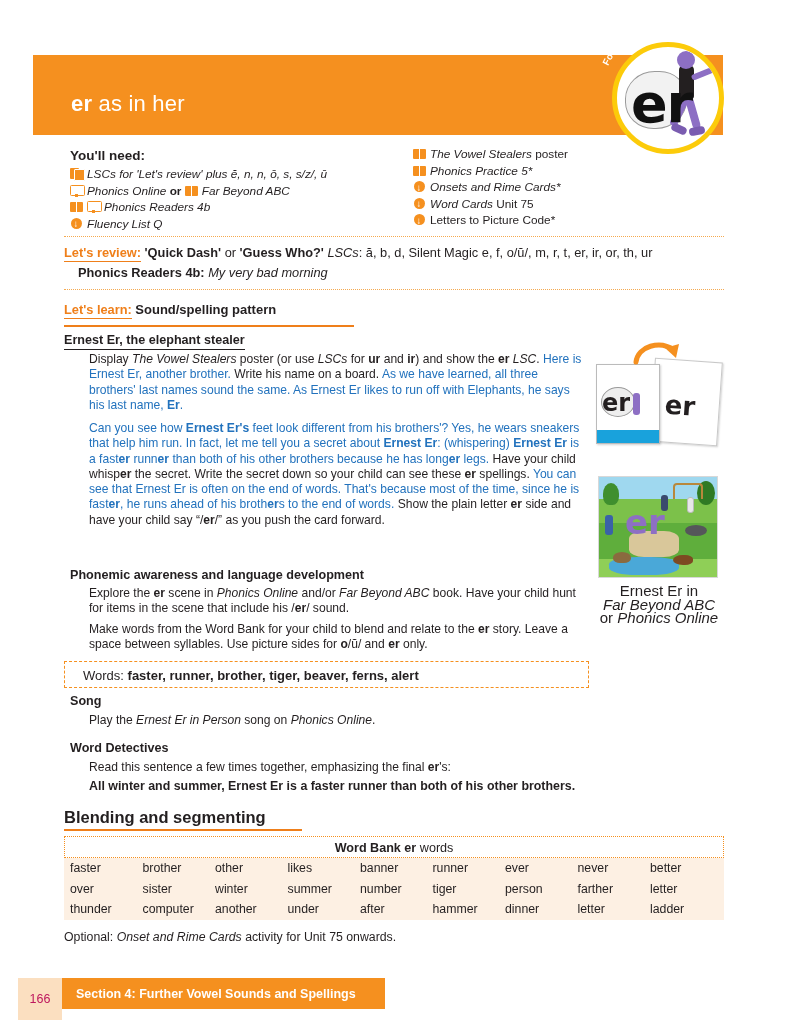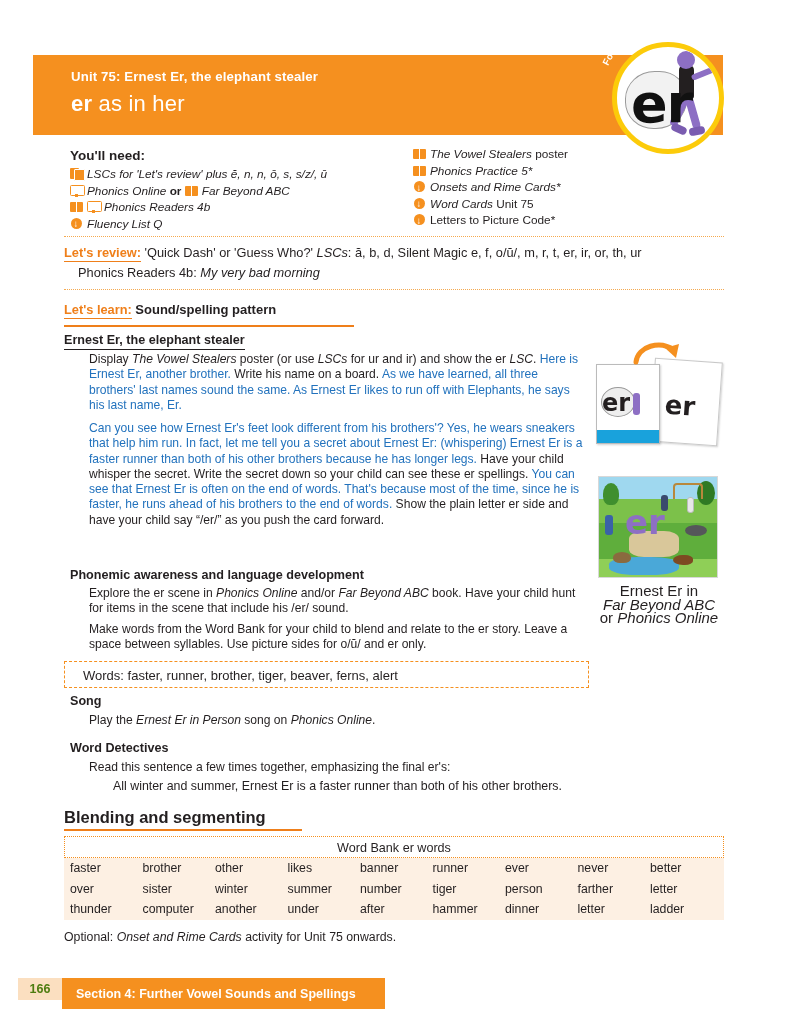--- a/index.html
+++ b/index.html
@@ -234,21 +234,21 @@
   
   .para {
     position: absolute;
     left: 89px;
     font-size: 12.1px;
     line-height: 15.3px;
     color: #231f20;
     width: 497px;
   }
   .blue { color: #2272bd; }
-  .b { font-weight: normal; text-align: center; }
+  .b { font-weight: bold; }
   .i { font-style: italic; }
 
   
   .words-box {
     position: absolute;
     left: 64px; top: 661px;
     width: 525px; height: 27px;
     border: 1.5px dashed #f5901f;
   }
   .words-text {
@@ -394,42 +394,41 @@
   .optional {
     position: absolute;
     left: 64px; top: 930px;
     font-size: 12.3px;
   }
 
   
   .foot-num {
     position: absolute;
     left: 18px; top: 978px;
-    width: 44px; height: 22px;
+    width: 44px; height: 42px;
     background: #fbdfc0;
-    color: #4d7c0f;
-    font-size: 12.5px; font-weight: bold;
+    color: #be185d;
+    font-size: 12.5px; font-weight: normal;
     display: flex; align-items: center; justify-content: center;
   }
   .foot-bar {
     position: absolute;
     left: 62px; top: 978px;
     width: 323px; height: 31px;
     background: #f5901f;
     color: #fff;
     font-size: 12.5px; font-weight: bold;
     display: flex; align-items: center;
     padding-left: 14px;
   }
 </style>
 </head>
 <body>
 
 <div class="header-band">
-  <div class="unit-line">Unit 75: Ernest Er, the elephant stealer</div>
   <div class="sound-line">
     <span class="bold">er</span><span> as in her</span>
   </div>
 </div>
 
 <div class="focus-badge">
   <div class="badge-sack"></div>
   <div class="badge-body"></div>
   <div class="badge-head"></div>
   <div class="badge-arm"></div>

